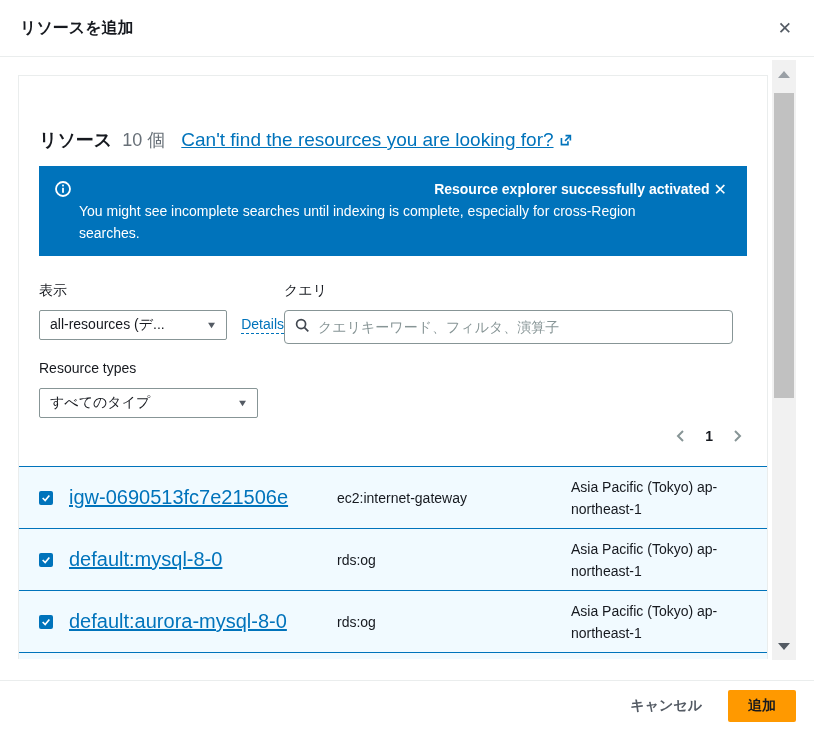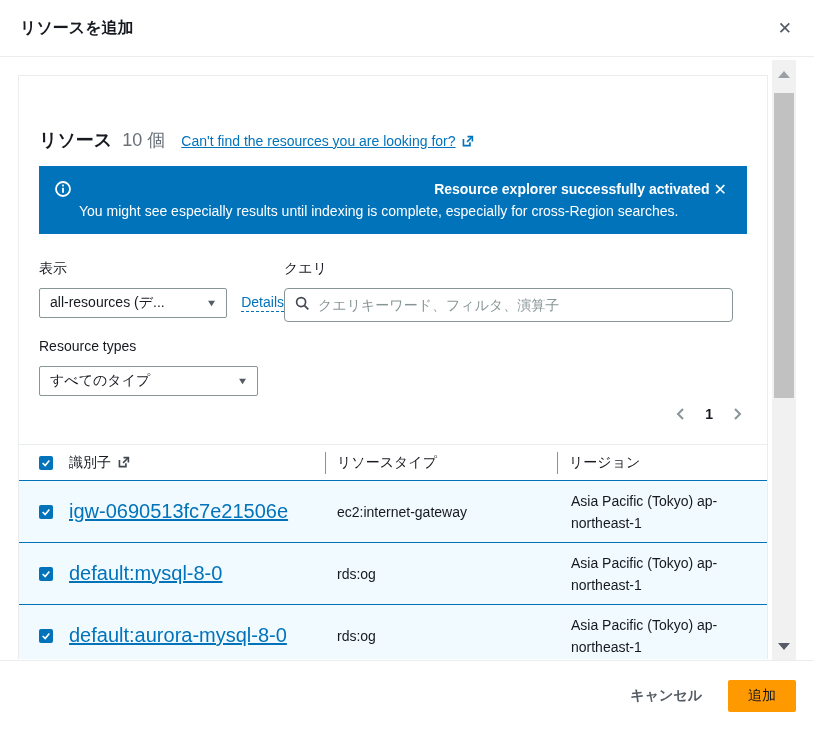--- a/index.html
+++ b/index.html
@@ -27,21 +27,21 @@
   .card {
     margin: 18px 46px 0 18px; height: 584px; overflow: hidden;
     border: 1px solid #eaeded; border-bottom: none; background: #fff;
   }
   .card-pad { padding: 20px 20px 0 20px; }
 
   .panel-heading { display: flex; align-items: baseline; gap: 10px; height: 26px; margin-top: 32px; }
   .panel-title { font-size: 18px; font-weight: 700; color: #16191f; }
   .panel-counter { font-size: 18px; font-weight: 400; color: #687078; }
   .help-link {
-    font-size: 14px; color: #0073bb; text-decoration: underline;
+    font-size: 19px; color: #0073bb; text-decoration: underline;
     display: inline-flex; align-items: center; gap: 5px; cursor: pointer; margin-left: 6px;
   }
   .ext-icon svg { display: block; }
 
   
   .flashbar {
     margin-top: 12px; background: #0073bb; color: #ffffff;
     padding: 12px 16px; display: flex; align-items: flex-start;
   }
   .flash-icon { flex: 0 0 auto; margin-top: 3px; }
@@ -124,29 +124,29 @@
     display: flex; align-items: center; justify-content: center; cursor: pointer;
   }
   .sb-up { top: 0; }
   .sb-down { bottom: 0; }
   .tri-up { width: 0; height: 0; border-left: 6px solid transparent; border-right: 6px solid transparent; border-bottom: 7px solid #9aa0a6; }
   .tri-down { width: 0; height: 0; border-left: 6px solid transparent; border-right: 6px solid transparent; border-top: 7px solid #545b64; }
   .sb-thumb { position: absolute; top: 33px; left: 2px; width: 20px; height: 305px; background: #c1c1c1; cursor: grab; }
 
   
   .modal-footer {
-    position: absolute; left: 0; right: 0; bottom: 0; height: 71px;
+    position: absolute; left: 0; right: 0; bottom: 0; height: 51px;
     border-top: 1px solid #eaeded; background: #fff;
     display: flex; align-items: center; justify-content: flex-end;
     gap: 26px; padding-right: 18px;
   }
   .btn-link { font-size: 14px; font-weight: 700; color: #545b64; cursor: pointer; }
   .btn-primary {
     height: 32px; padding: 0 20px; background: #ff9900; border: none; border-radius: 2px;
-    font-family: "Liberation Sans", sans-serif; font-size: 14px; font-weight: 400;
+    font-family: "Liberation Sans", sans-serif; font-size: 14px; font-weight: 700;
     color: #16191f; cursor: pointer;
   }
 </style>
 </head>
 <body>
 
 <div class="modal">
 
   <div class="modal-header">
     <div class="modal-title">リソースを追加</div>
@@ -175,21 +175,21 @@
         <div class="flashbar">
           <span class="flash-icon">
             <svg width="16" height="16" viewBox="0 0 16 16">
                 <circle cx="8" cy="8" r="7" fill="none" stroke="#ffffff" stroke-width="1.8"></circle>
                 <rect x="7.1" y="6.8" width="1.8" height="5" fill="#ffffff"></rect>
                 <rect x="7.1" y="3.6" width="1.8" height="1.8" fill="#ffffff"></rect>
               </svg>
           </span>
           <span class="flash-texts">
             <div class="flash-title">Resource explorer successfully activated</div>
-            <div class="flash-msg">You might see especially results until indexing is complete, especially for cross-Region searches.</div>
+            <div class="flash-msg">You might see incomplete searches until indexing is complete, especially for cross-Region searches.</div>
           </span>
           <span class="flash-close">✕</span>
         </div>
 
         <div class="filters">
           <div class="filter-left">
             <div class="field-label">表示</div>
             <div class="control-row">
               <div class="select">
                 <span>all-resources (デ...</span>
@@ -230,41 +230,20 @@
           <span class="page-btn">
             <svg width="16" height="16" viewBox="0 0 16 16">
                 <polyline points="6,3 11,8 6,13" fill="none" stroke="#879596" stroke-width="2"></polyline>
               </svg>
           </span>
         </div>
 
       </div>
 
       <div class="res-table">
-        <div class="t-head">
-          <div class="cell-check">
-            <span class="checkbox">
-              <svg width="10" height="10" viewBox="0 0 12 12">
-                  <polyline points="2,6 5,9 10,3" fill="none" stroke="#ffffff" stroke-width="2"></polyline>
-                </svg>
-            </span>
-          </div>
-          <div class="th-id">
-            <span>識別子</span>
-            <span class="ext-icon">
-              <svg width="13" height="13" viewBox="0 0 16 16">
-                  <path d="M3 5v8h8V9" fill="none" stroke="#414750" stroke-width="2"></path>
-                  <path d="M8 2h6v6" fill="none" stroke="#414750" stroke-width="2"></path>
-                  <path d="M13.5 2.5L7.5 8.5" fill="none" stroke="#414750" stroke-width="2"></path>
-                </svg>
-            </span>
-          </div>
-          <div class="th-div">リソースタイプ</div>
-          <div class="th-div">リージョン</div>
-        </div>
 
         <div class="t-row">
           <div class="cell-check">
             <span class="checkbox">
               <svg width="10" height="10" viewBox="0 0 12 12">
                   <polyline points="2,6 5,9 10,3" fill="none" stroke="#ffffff" stroke-width="2"></polyline>
                 </svg>
             </span>
           </div>
           <div><span class="row-link">igw-0690513fc7e21506e</span></div>

